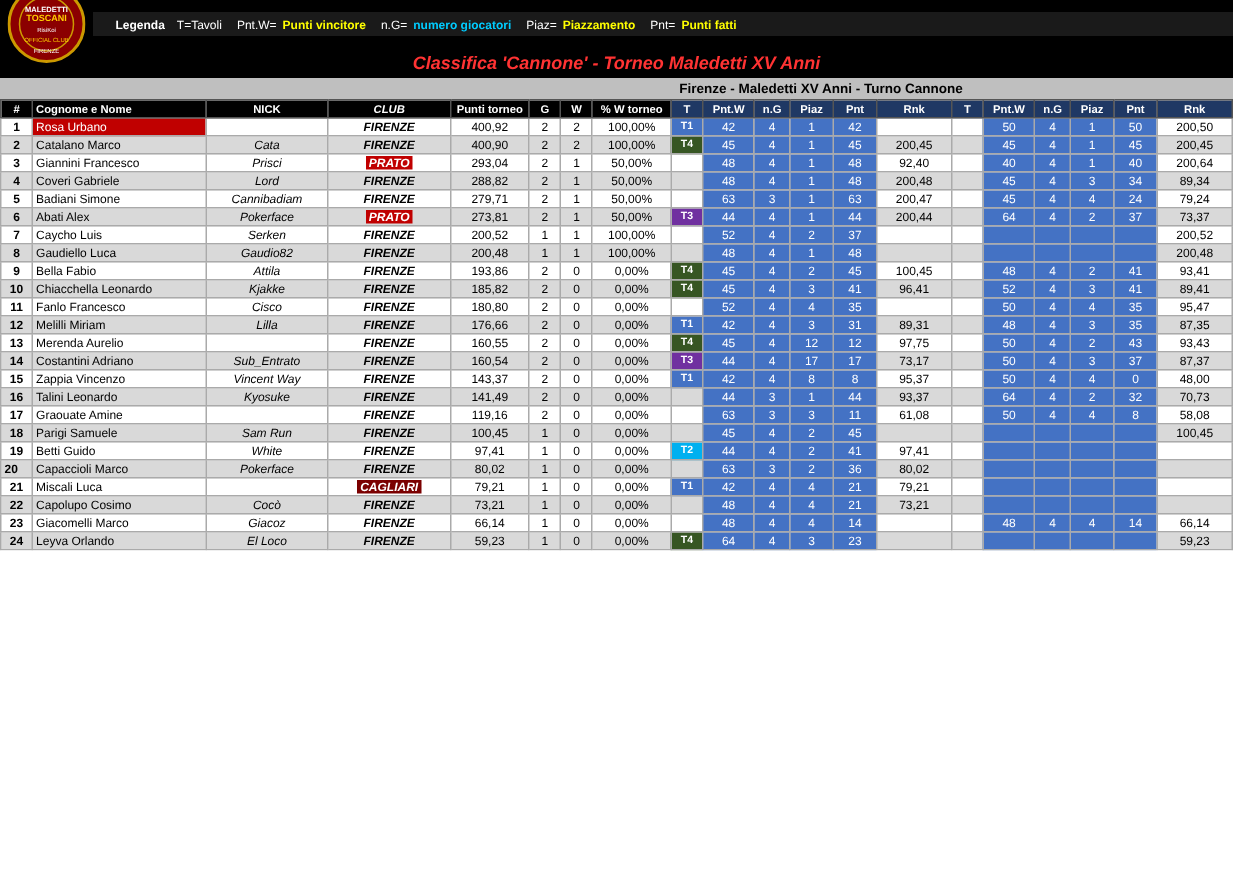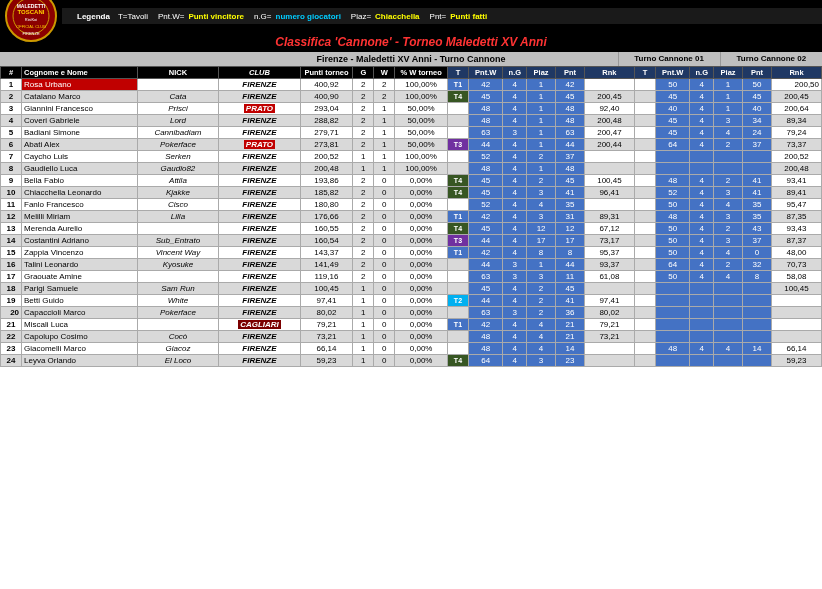--- a/index.html
+++ b/index.html
@@ -59,38 +59,34 @@
   </div>
   <div style="flex:1; display:flex; flex-direction:column; justify-content:center; height:32px;">
     <div style="display:flex; align-items:center; padding:1px 4px; height:16px; background:#1a1a1a;">
       <span style="color:#fff; font-weight:bold; font-size:8px; margin-right:8px;padding-left:11px;">Legenda</span>
       <span style="color:#fff; font-size:8px; margin-right:10px;">T=Tavoli</span>
       <span style="color:#fff; font-size:8px; margin-right:4px;">Pnt.W=</span>
       <span style="color:#ffff00; font-size:8px; font-weight:bold; margin-right:10px;">Punti vincitore</span>
       <span style="color:#fff; font-size:8px; margin-right:4px;">n.G=</span>
       <span style="color:#00ccff; font-size:8px; font-weight:bold; margin-right:10px;">numero giocatori</span>
       <span style="color:#fff; font-size:8px; margin-right:4px;">Piaz=</span>
-      <span style="color:#ffff00; font-size:8px; font-weight:bold; margin-right:10px;">Chiacchella</span>
+      <span style="color:#ffff00; font-size:8px; font-weight:bold; margin-right:10px;">Piazzamento</span>
       <span style="color:#fff; font-size:8px; margin-right:4px;">Pnt=</span>
       <span style="color:#ffff00; font-size:8px; font-weight:bold;">Punti fatti</span>
     </div>
   </div>
 </div>
 
 <div style="background:#000; text-align:center; padding:3px 0;">
   <span style="color:#ff3333; font-size:12px; font-weight:bold; font-style:italic;">Classifica 'Cannone' - Torneo Maledetti XV Anni</span>
 </div>
 
 <div style="display:flex; background:#bfbfbf;">
   <div style="flex:1; background:#bfbfbf;"></div>
   <div style="background:#bfbfbf; text-align:center; font-size:9px; font-weight:bold; color:#000; flex:2; padding:2px;">Firenze - Maledetti XV Anni - Turno Cannone</div>
-  <div style="flex:1; display:flex; background:#bfbfbf;">
-    <div style="flex:1; text-align:center; font-size:8px; font-weight:bold; color:#000; padding:2px; border-left:1px solid #999;">Turno Cannone 01</div>
-    <div style="flex:1; text-align:center; font-size:8px; font-weight:bold; color:#000; padding:2px; border-left:1px solid #999;">Turno Cannone 02</div>
-  </div>
 </div>
 
 <div class="table-container">
   <table>
     <thead>
       <tr>
         <th style="width:16px;">#</th>
         <th style="width:88px; text-align:left;">Cognome e Nome</th>
         <th style="width:62px;">NICK</th>
         <th style="width:62px; font-style:italic;">CLUB</th>
@@ -126,21 +122,21 @@
     <td style="background:#4472c4;color:#fff;text-align:center;">42</td>
     <td style="background:#4472c4;color:#fff;text-align:center;">4</td>
     <td style="background:#4472c4;color:#fff;text-align:center;">1</td>
     <td style="background:#4472c4;color:#fff;text-align:center;">42</td>
     <td></td>
     <td></td>
     <td style="background:#4472c4;color:#fff;text-align:center;">50</td>
     <td style="background:#4472c4;color:#fff;text-align:center;">4</td>
     <td style="background:#4472c4;color:#fff;text-align:center;">1</td>
     <td style="background:#4472c4;color:#fff;text-align:center;">50</td>
-    <td style="text-align:right;">200,50</td>
+    <td style="text-align:center;">200,50</td>
   </tr>
         <tr style="background: rgb(217, 217, 217);">
     <td style="text-align:center;font-weight:bold;">2</td>
     <td style="text-align:left;background:;color:;font-size:8px;">Catalano Marco</td>
     <td style="font-style:italic;font-size:8px;">Cata</td>
     <td style="font-style:italic;"><span style="font-style:italic;font-weight:bold;">FIRENZE</span></td>
     <td style="text-align:center;">400,90</td>
     <td style="text-align:center;">2</td>
     <td style="text-align:center;">2</td>
     <td style="text-align:center;">100,00%</td>
@@ -384,21 +380,21 @@
     <td style="font-style:italic;"><span style="font-style:italic;font-weight:bold;">FIRENZE</span></td>
     <td style="text-align:center;">160,55</td>
     <td style="text-align:center;">2</td>
     <td style="text-align:center;">0</td>
     <td style="text-align:center;">0,00%</td>
     <td style="background:#375623;color:#fff;font-weight:bold;font-size:7px;text-align:center;">T4</td>
     <td style="background:#4472c4;color:#fff;text-align:center;">45</td>
     <td style="background:#4472c4;color:#fff;text-align:center;">4</td>
     <td style="background:#4472c4;color:#fff;text-align:center;">12</td>
     <td style="background:#4472c4;color:#fff;text-align:center;">12</td>
-    <td style="text-align:center;">67,12</td>
+    <td style="text-align:center;">97,75</td>
     <td></td>
     <td style="background:#4472c4;color:#fff;text-align:center;">50</td>
     <td style="background:#4472c4;color:#fff;text-align:center;">4</td>
     <td style="background:#4472c4;color:#fff;text-align:center;">2</td>
     <td style="background:#4472c4;color:#fff;text-align:center;">43</td>
     <td style="text-align:center;">93,43</td>
   </tr>
         <tr style="background: rgb(217, 217, 217);">
     <td style="text-align:center;font-weight:bold;">14</td>
     <td style="text-align:left;background:;color:;font-size:8px;">Costantini Adriano</td>
@@ -525,21 +521,21 @@
     <td style="background:#4472c4;color:#fff;text-align:center;">41</td>
     <td style="text-align:center;">97,41</td>
     <td></td>
     <td style="background:#4472c4;"></td>
     <td style="background:#4472c4;"></td>
     <td style="background:#4472c4;"></td>
     <td style="background:#4472c4;"></td>
     <td></td>
   </tr>
         <tr style="background: rgb(217, 217, 217);">
-    <td style="text-align:right;font-weight:bold;">20</td>
+    <td style="text-align:left;font-weight:bold;">20</td>
     <td style="text-align:left;background:;color:;font-size:8px;">Capaccioli Marco</td>
     <td style="font-style:italic;font-size:8px;">Pokerface</td>
     <td style="font-style:italic;"><span style="font-style:italic;font-weight:bold;">FIRENZE</span></td>
     <td style="text-align:center;">80,02</td>
     <td style="text-align:center;">1</td>
     <td style="text-align:center;">0</td>
     <td style="text-align:center;">0,00%</td>
     <td></td>
     <td style="background:#4472c4;color:#fff;text-align:center;">63</td>
     <td style="background:#4472c4;color:#fff;text-align:center;">3</td>

